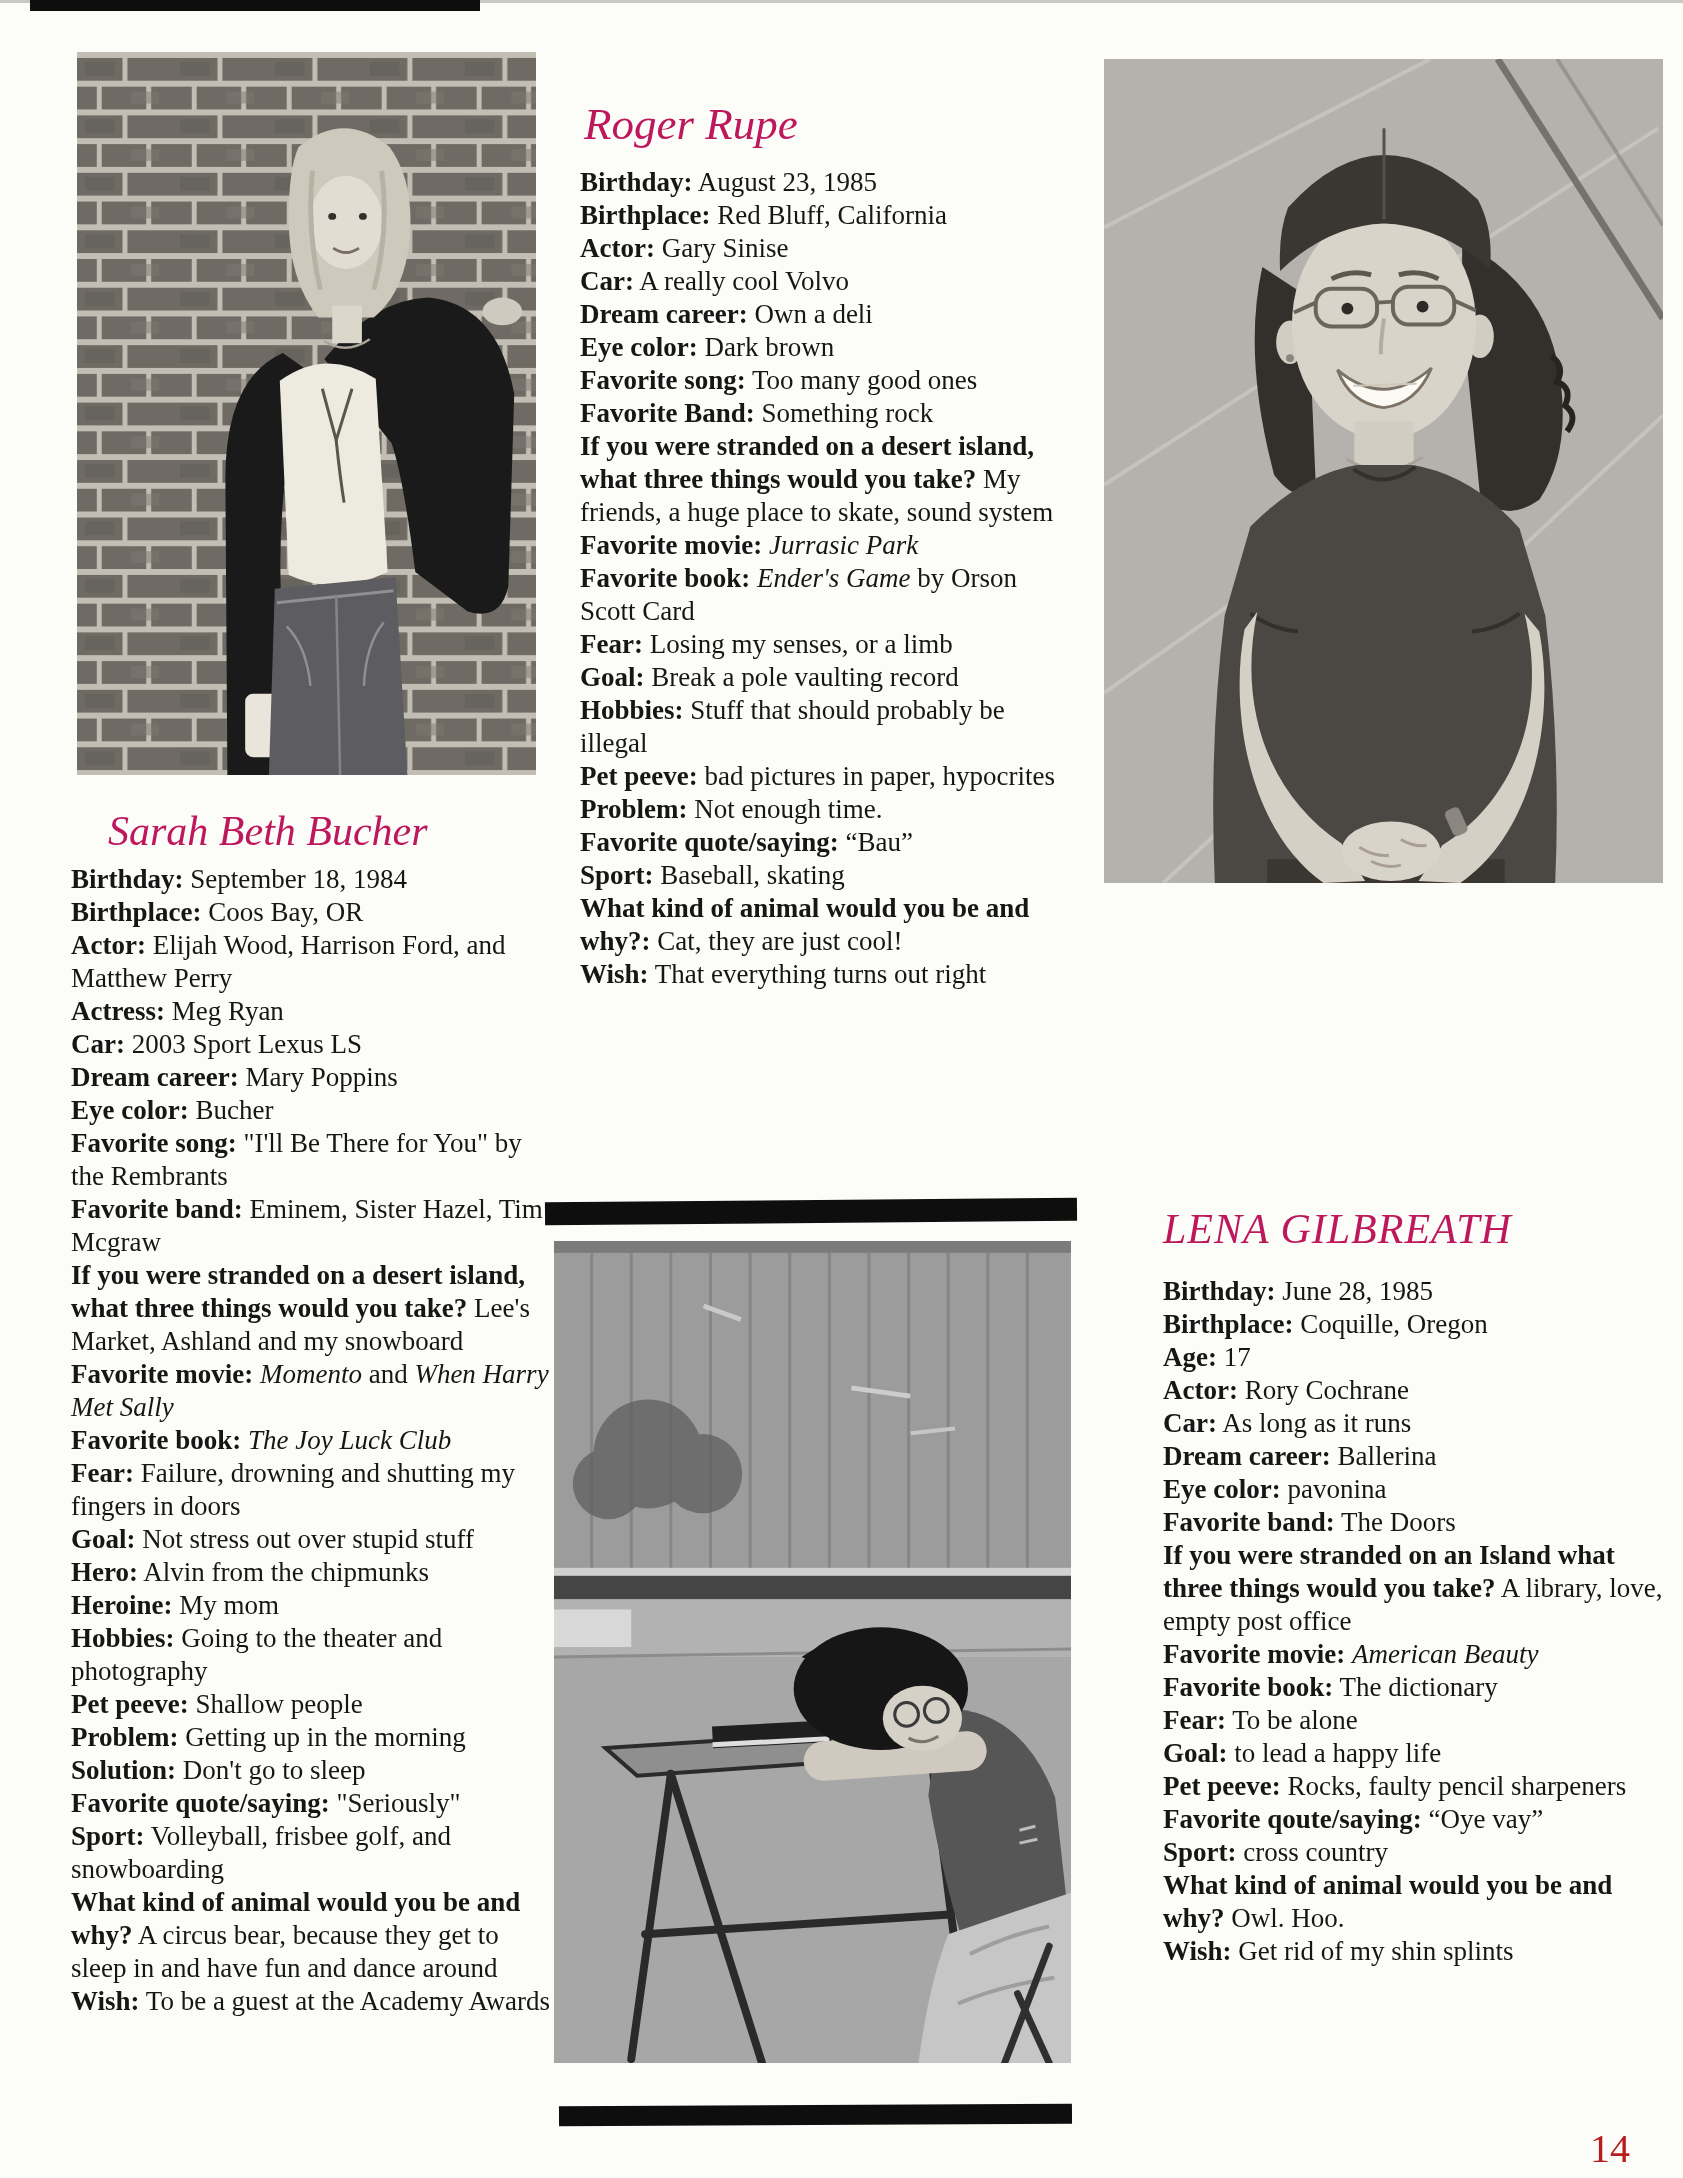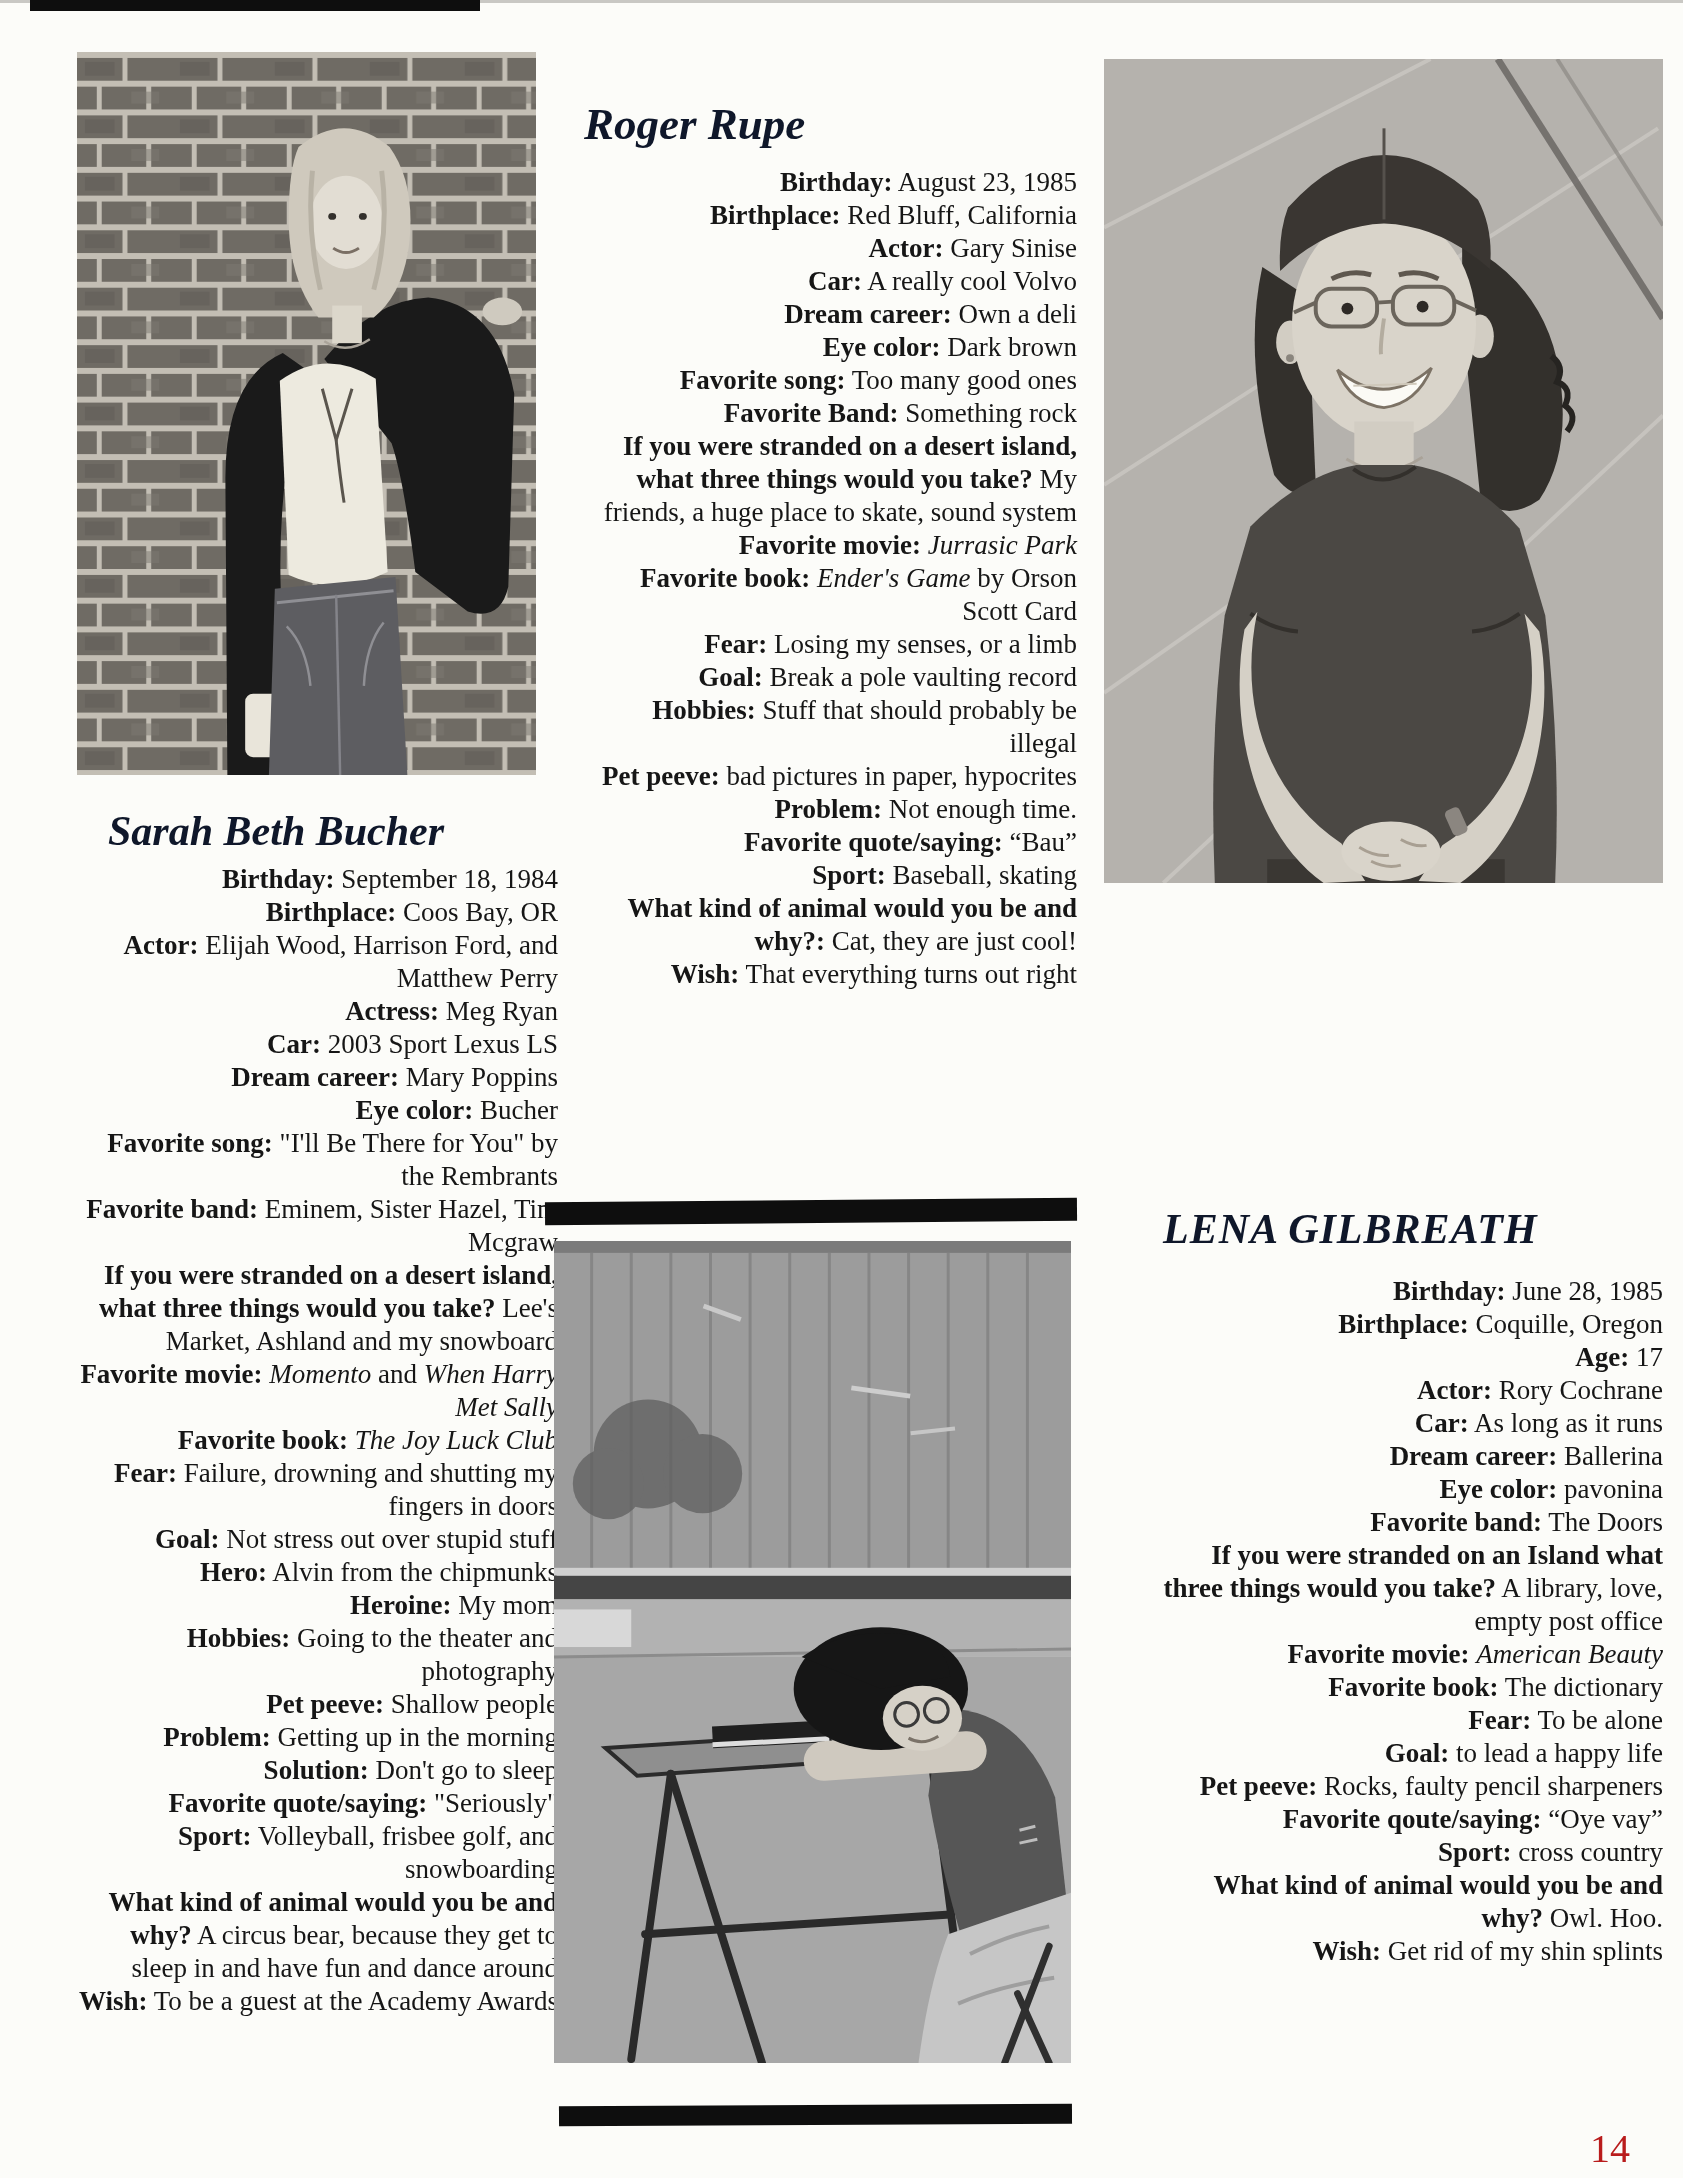--- a/index.html
+++ b/index.html
@@ -11,27 +11,27 @@
     overflow:hidden;
   }
   .top-hairline { position:absolute; left:0; top:0; width:1683px; height:3px; background:#b4b2ae; opacity:.7; }
   .scan-bar { position:absolute; background:#0e0e0e; }
   .bar-topleft { left:30px; top:0; width:450px; height:11px; }
   .bar-mid-top { left:545px; top:1200px; width:532px; height:23px; transform:rotate(-0.5deg); }
   .bar-mid-bottom { left:559px; top:2105px; width:513px; height:20px; transform:rotate(-0.3deg); }
   .photo { position:absolute; }
   .photo svg { display:block; width:100%; height:100%; }
   .student-name {
-    position:absolute; font-weight:bold; font-style:italic;
-    white-space:nowrap; color:#0f172a;
+    position:absolute; font-weight:normal; font-style:italic;
+    white-space:nowrap; color:#be185d;
   }
   .name-sarah { left:69px; top:772px; font-size:42px;margin-left:39px; }
   .name-roger { left:584px; top:61px; font-size:45px; }
   .name-lena  { left:1163px; top:1170px; font-size:42px; letter-spacing:1px; }
-  .fields { position:absolute; font-size:27px; line-height:33px; color:#161616;text-align:right; }
+  .fields { position:absolute; font-size:27px; line-height:33px; color:#161616; }
   .fields-sarah { left:71px;  top:863px;  width:487px; }
   .fields-roger { left:580px; top:166px;  width:497px; }
   .fields-lena  { left:1163px; top:1275px; width:500px; }
   .fields b { font-weight:bold; }
   .page-number { position:absolute; left:1590px; top:2125px; font-size:40px; color:#b91c1c; }
 </style>
 </head>
 <body>
 
 <div class="page">

